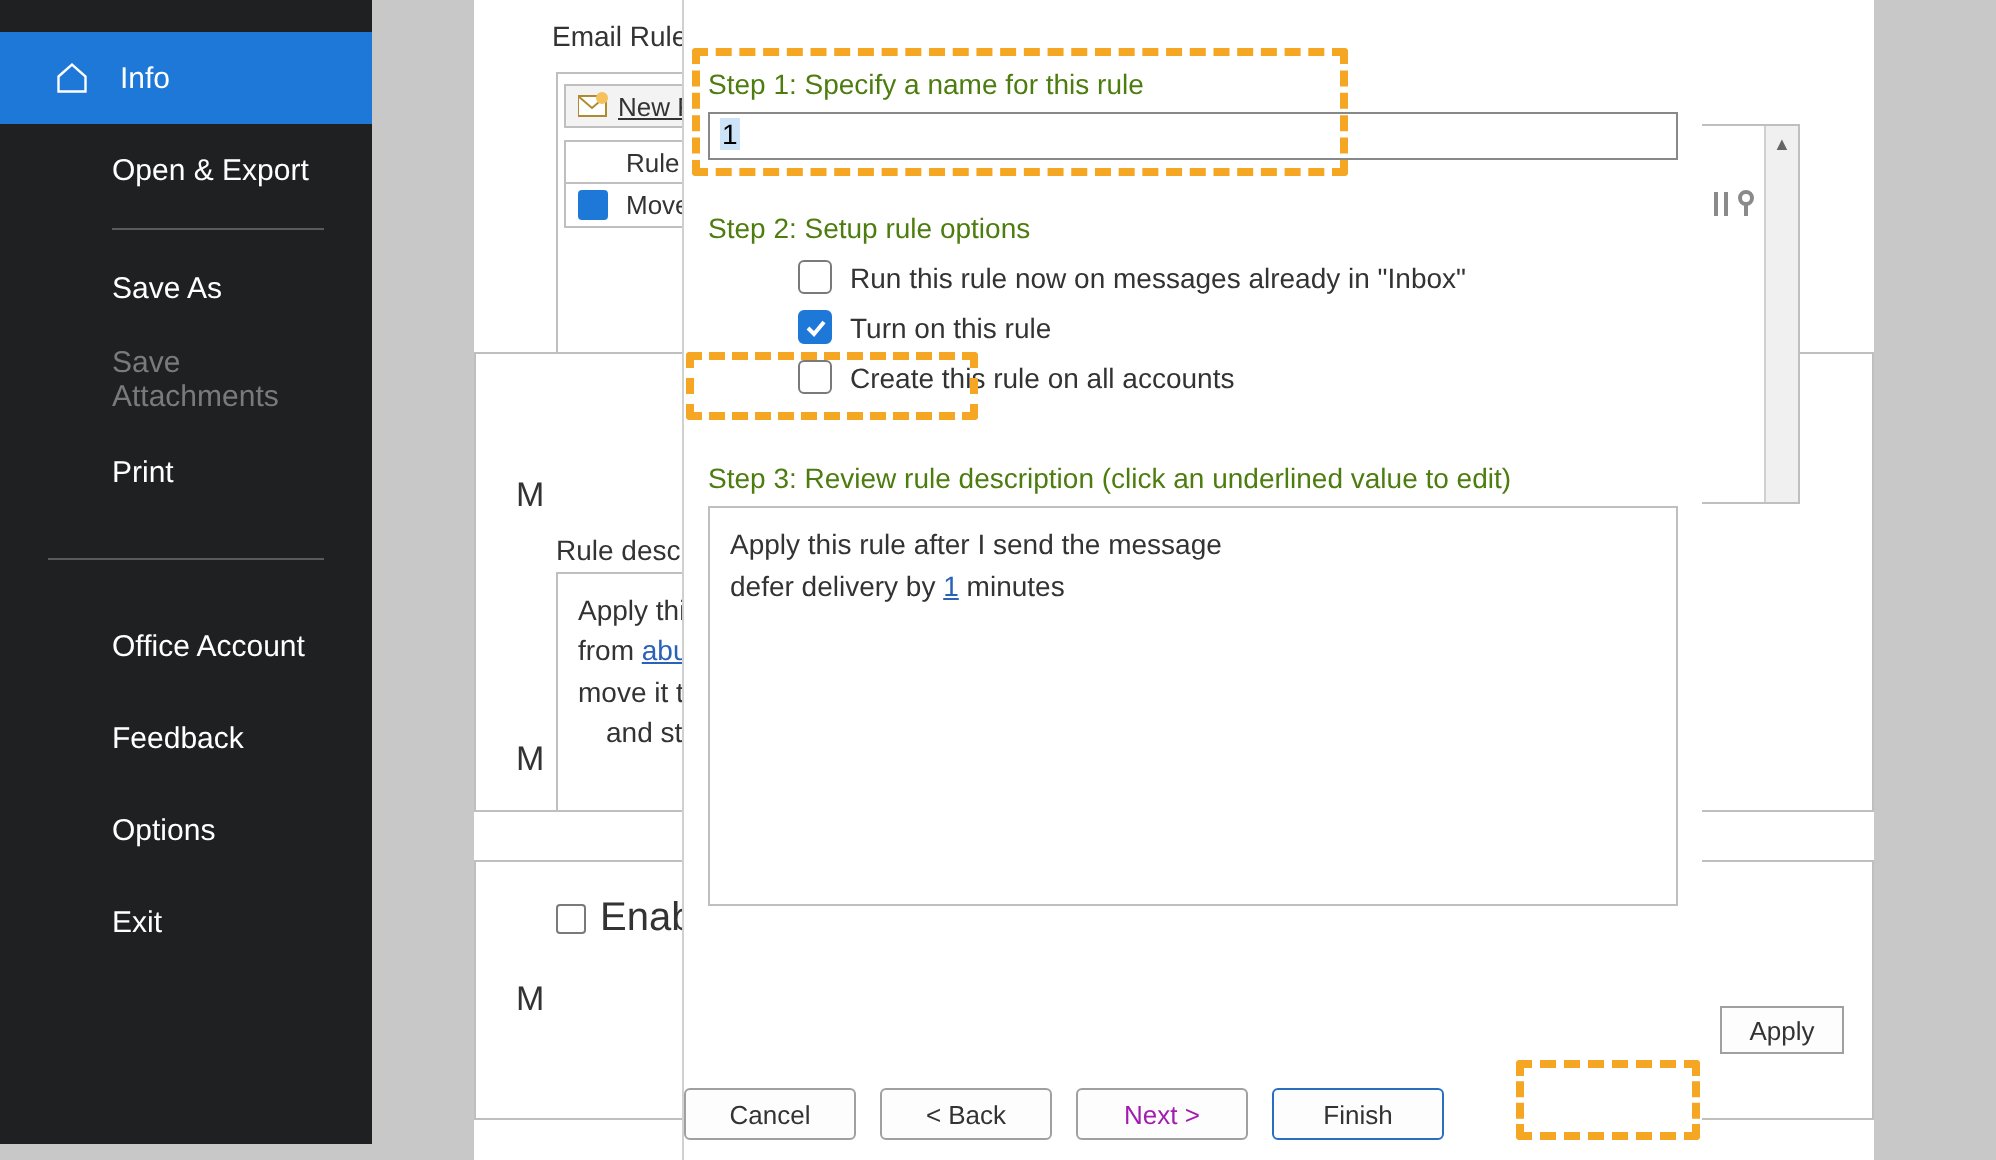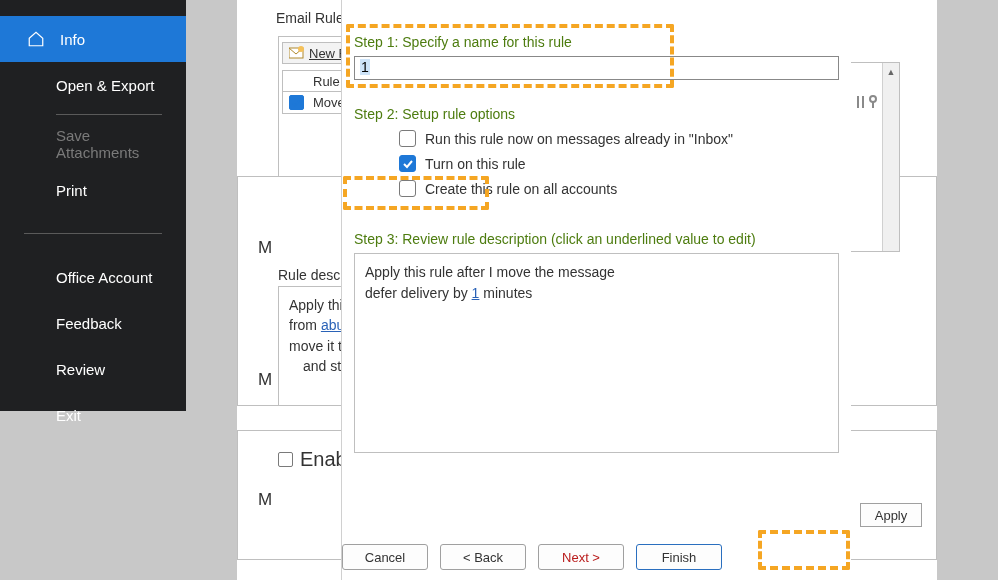--- a/index.html
+++ b/index.html
@@ -1,20 +1,20 @@
 <!DOCTYPE html>
 <html><head>
 <meta charset="utf-8">
 <style>
   * { box-sizing: border-box; }
   html,body { margin:0; padding:0; font-family: "Segoe UI", Arial, sans-serif; font-size:14px; color:#333; }
   #stage { position:relative; width:998px; height:580px; background:#c8c8c8; overflow:hidden; }
 
   
-  .sidebar { position:absolute; left:0; top:0; width:186px; height:411px; background:#1f2022; color:#fff; padding-top:16px; }
+  .sidebar { position:absolute; left:0; top:0; width:186px; height:572px; background:#1f2022; color:#fff; padding-top:16px; }
   .side-item { display:flex; align-items:center; height:46px; padding:0 20px 0 26px; font-size:15px; color:#fff; cursor:pointer; }
   .side-item.selected { background:#1e78d7; }
   .side-item.disabled { color:#7a7a7a; cursor:default; }
   .side-item .ic { width:20px; height:20px; margin-right:14px; display:flex; align-items:center; justify-content:center; }
   .side-item.noicon { padding-left:56px; }
   .side-sep { height:1px; background:#5a5a5a; margin:6px 24px 6px 56px; }
   .side-sep.full { margin:20px 24px; }
 
   
   .backpanel { position:absolute; left:237px; top:0; width:700px; height:580px; background:#fff; }
@@ -65,21 +65,21 @@
   .chk.checked svg { display:block; }
   .chk svg { display:none; }
   .chk.small { width:15px; height:15px; border-radius:2px; }
 
   .step3-area { margin-top:34px; }
   .review-box { width:100%; height:200px; border:1px solid #bfbfbf; background:#fff; padding:8px 10px; font-size:14px; line-height:1.5; margin-top:6px; }
   .review-box .link { color:#2a62b7; text-decoration:underline; cursor:pointer; }
 
   .wiz-buttons { position:absolute; left:0; right:0; bottom:10px; display:flex; gap:12px; justify-content:flex-start; padding-right:12px; }
   .wbtn { min-width:86px; height:26px; border:1px solid #a0a0a0; background:#fdfdfd; border-radius:3px; font-size:13px; display:flex; align-items:center; justify-content:center; cursor:pointer; padding:0 14px; }
-  .wbtn.disabled { color:#b91c1c; cursor:default; }
+  .wbtn.disabled { color:#a21caf; cursor:default; }
   .wbtn.primary { border-color:#2a6fbf; }
 
   
   .hl { position:absolute; border:4px dashed #f5a623; pointer-events:none; border-radius:2px; }
 </style>
 </head>
 <body>
 
 <div id="stage">
 
@@ -89,35 +89,38 @@
         <svg width="18" height="18" viewBox="0 0 24 24" fill="none" stroke="#fff" stroke-width="1.6">
             <path d="M3 11 L12 3 L21 11 V21 H3 Z"></path>
           </svg>
       </span>
       <span>Info</span>
     </div>
     <div class="side-item noicon">
       <span>Open &amp; Export</span>
     </div>
     <div class="side-sep"></div>
+    <div class="side-item noicon">
+      <span>Save As</span>
+    </div>
     <div class="side-item noicon disabled">
       <span>Save Attachments</span>
     </div>
     <div class="side-item noicon">
       <span>Print</span>
     </div>
     <div class="side-sep full"></div>
     <div class="side-item noicon">
       <span>Office Account</span>
     </div>
     <div class="side-item noicon">
       <span>Feedback</span>
     </div>
     <div class="side-item noicon">
-      <span>Review</span>
+      <span>Options</span>
     </div>
     <div class="side-item noicon">
       <span>Exit</span>
     </div>
   </div>
 
   <div class="backpanel"></div>
 
   <div class="email-label">Email Rules</div>
 
@@ -221,21 +224,21 @@
           <span class="chk">
             
           </span>
           <span>Create this rule on all accounts</span>
         </div>
       </div>
 
       <div class="step3-area">
         <div class="step-label">Step 3: Review rule description (click an underlined value to edit)</div>
         <div class="review-box">
-          <div>Apply this rule after I move the message</div>
+          <div>Apply this rule after I send the message</div>
           <div>
             <span>defer delivery by </span><span class="link">1</span><span> minutes</span>
           </div>
         </div>
       </div>
 
     </div>
 
     <div class="wiz-buttons">
       <div class="wbtn">

